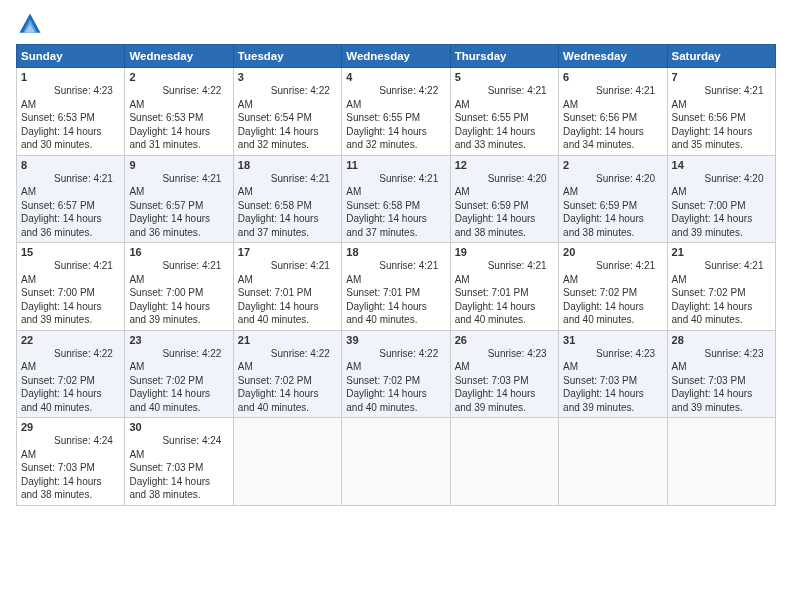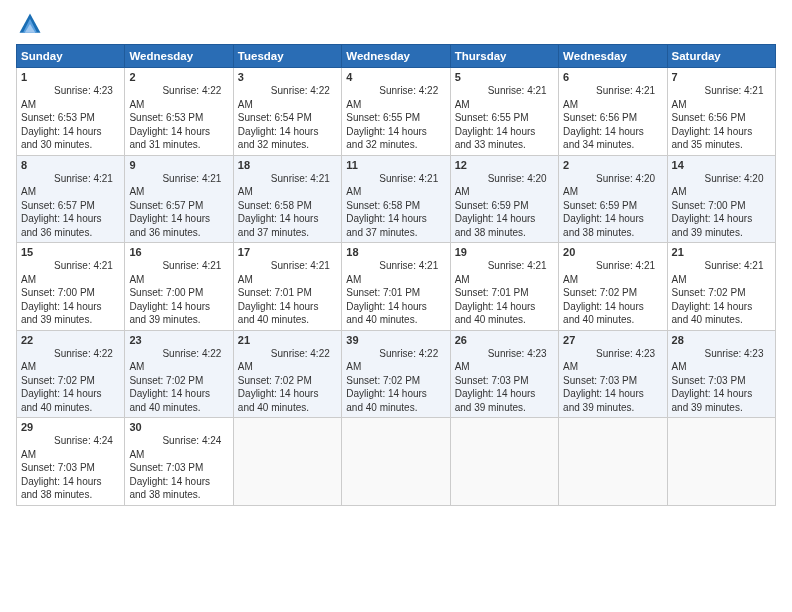--- a/index.html
+++ b/index.html
@@ -164,21 +164,21 @@
           <td><span class="day-num">19</span><span class="day-info">Sunrise: 4:21 AM<br>Sunset: 7:01 PM<br>Daylight: 14 hours and 40 minutes.</span></td>
           <td><span class="day-num">20</span><span class="day-info">Sunrise: 4:21 AM<br>Sunset: 7:02 PM<br>Daylight: 14 hours and 40 minutes.</span></td>
           <td><span class="day-num">21</span><span class="day-info">Sunrise: 4:21 AM<br>Sunset: 7:02 PM<br>Daylight: 14 hours and 40 minutes.</span></td>
         </tr>
         <tr>
           <td><span class="day-num">22</span><span class="day-info">Sunrise: 4:22 AM<br>Sunset: 7:02 PM<br>Daylight: 14 hours and 40 minutes.</span></td>
           <td><span class="day-num">23</span><span class="day-info">Sunrise: 4:22 AM<br>Sunset: 7:02 PM<br>Daylight: 14 hours and 40 minutes.</span></td>
           <td><span class="day-num">21</span><span class="day-info">Sunrise: 4:22 AM<br>Sunset: 7:02 PM<br>Daylight: 14 hours and 40 minutes.</span></td>
           <td><span class="day-num">39</span><span class="day-info">Sunrise: 4:22 AM<br>Sunset: 7:02 PM<br>Daylight: 14 hours and 40 minutes.</span></td>
           <td><span class="day-num">26</span><span class="day-info">Sunrise: 4:23 AM<br>Sunset: 7:03 PM<br>Daylight: 14 hours and 39 minutes.</span></td>
-          <td><span class="day-num">27</span><span class="day-info">Sunrise: 4:23 AM<br>Sunset: 7:03 PM<br>Daylight: 14 hours and 39 minutes.</span></td>
+          <td><span class="day-num">31</span><span class="day-info">Sunrise: 4:23 AM<br>Sunset: 7:03 PM<br>Daylight: 14 hours and 39 minutes.</span></td>
           <td><span class="day-num">28</span><span class="day-info">Sunrise: 4:23 AM<br>Sunset: 7:03 PM<br>Daylight: 14 hours and 39 minutes.</span></td>
         </tr>
         <tr>
           <td><span class="day-num">29</span><span class="day-info">Sunrise: 4:24 AM<br>Sunset: 7:03 PM<br>Daylight: 14 hours and 38 minutes.</span></td>
           <td><span class="day-num">30</span><span class="day-info">Sunrise: 4:24 AM<br>Sunset: 7:03 PM<br>Daylight: 14 hours and 38 minutes.</span></td>
           <td class="empty-cell"></td>
           <td class="empty-cell"></td>
           <td class="empty-cell"></td>
           <td class="empty-cell"></td>
           <td class="empty-cell"></td>

